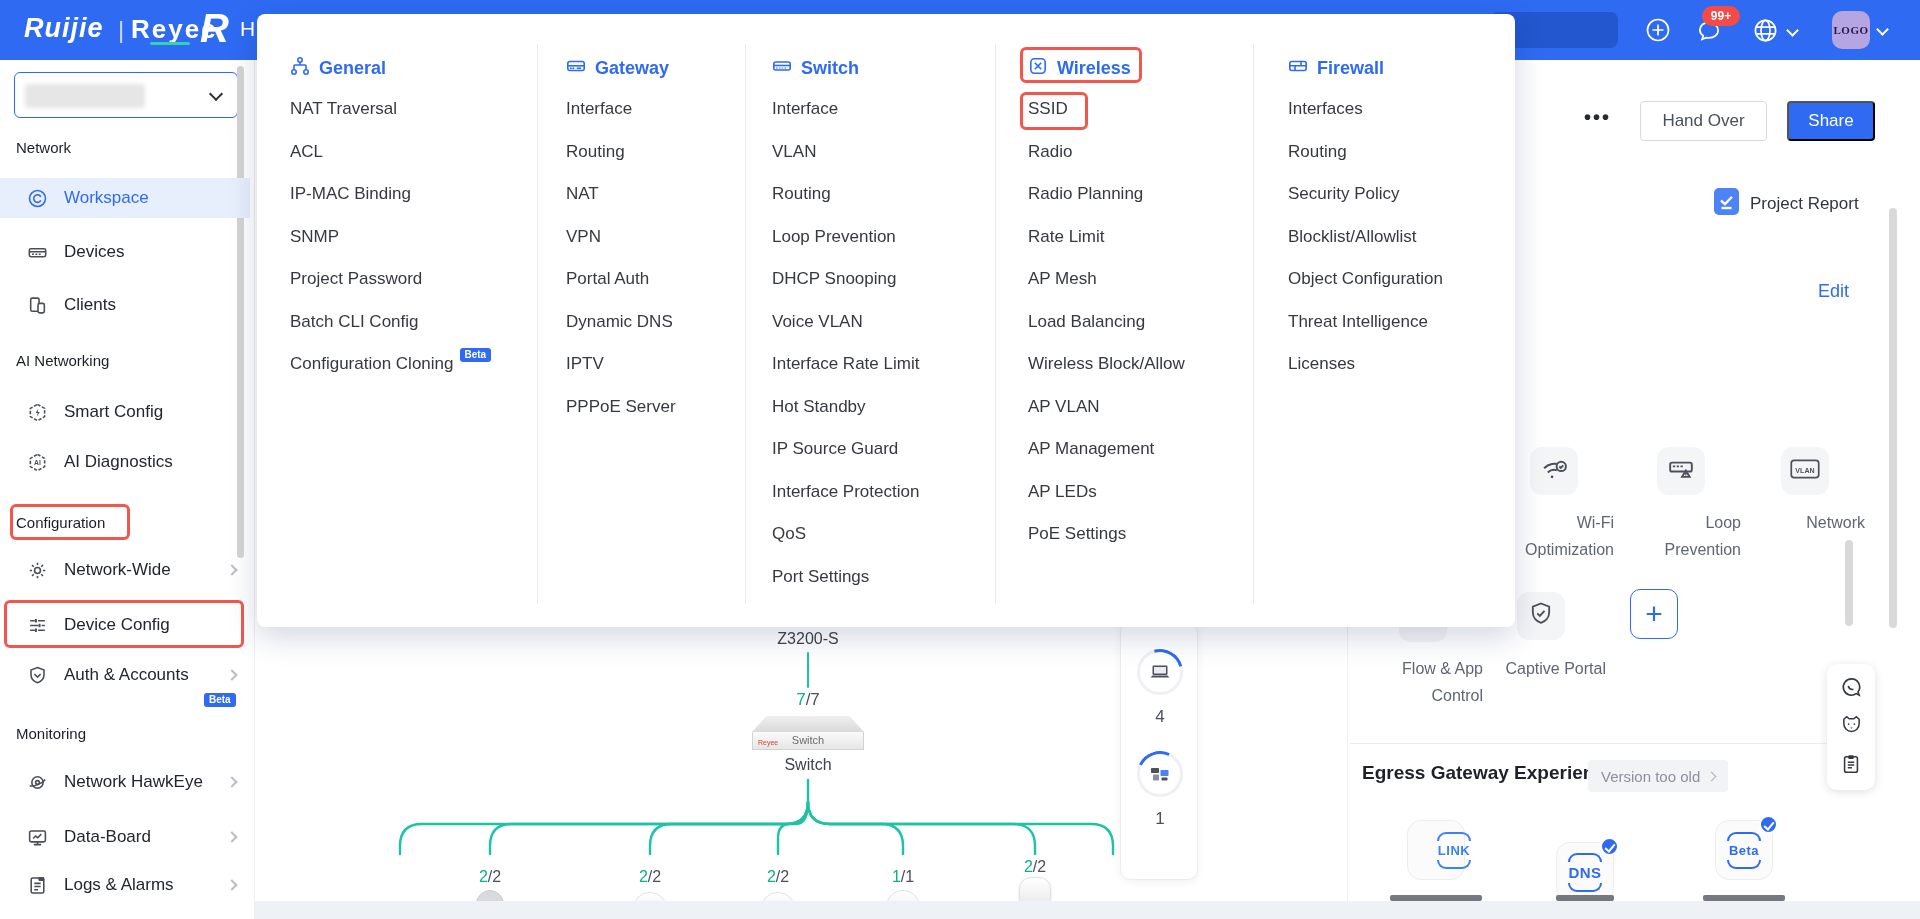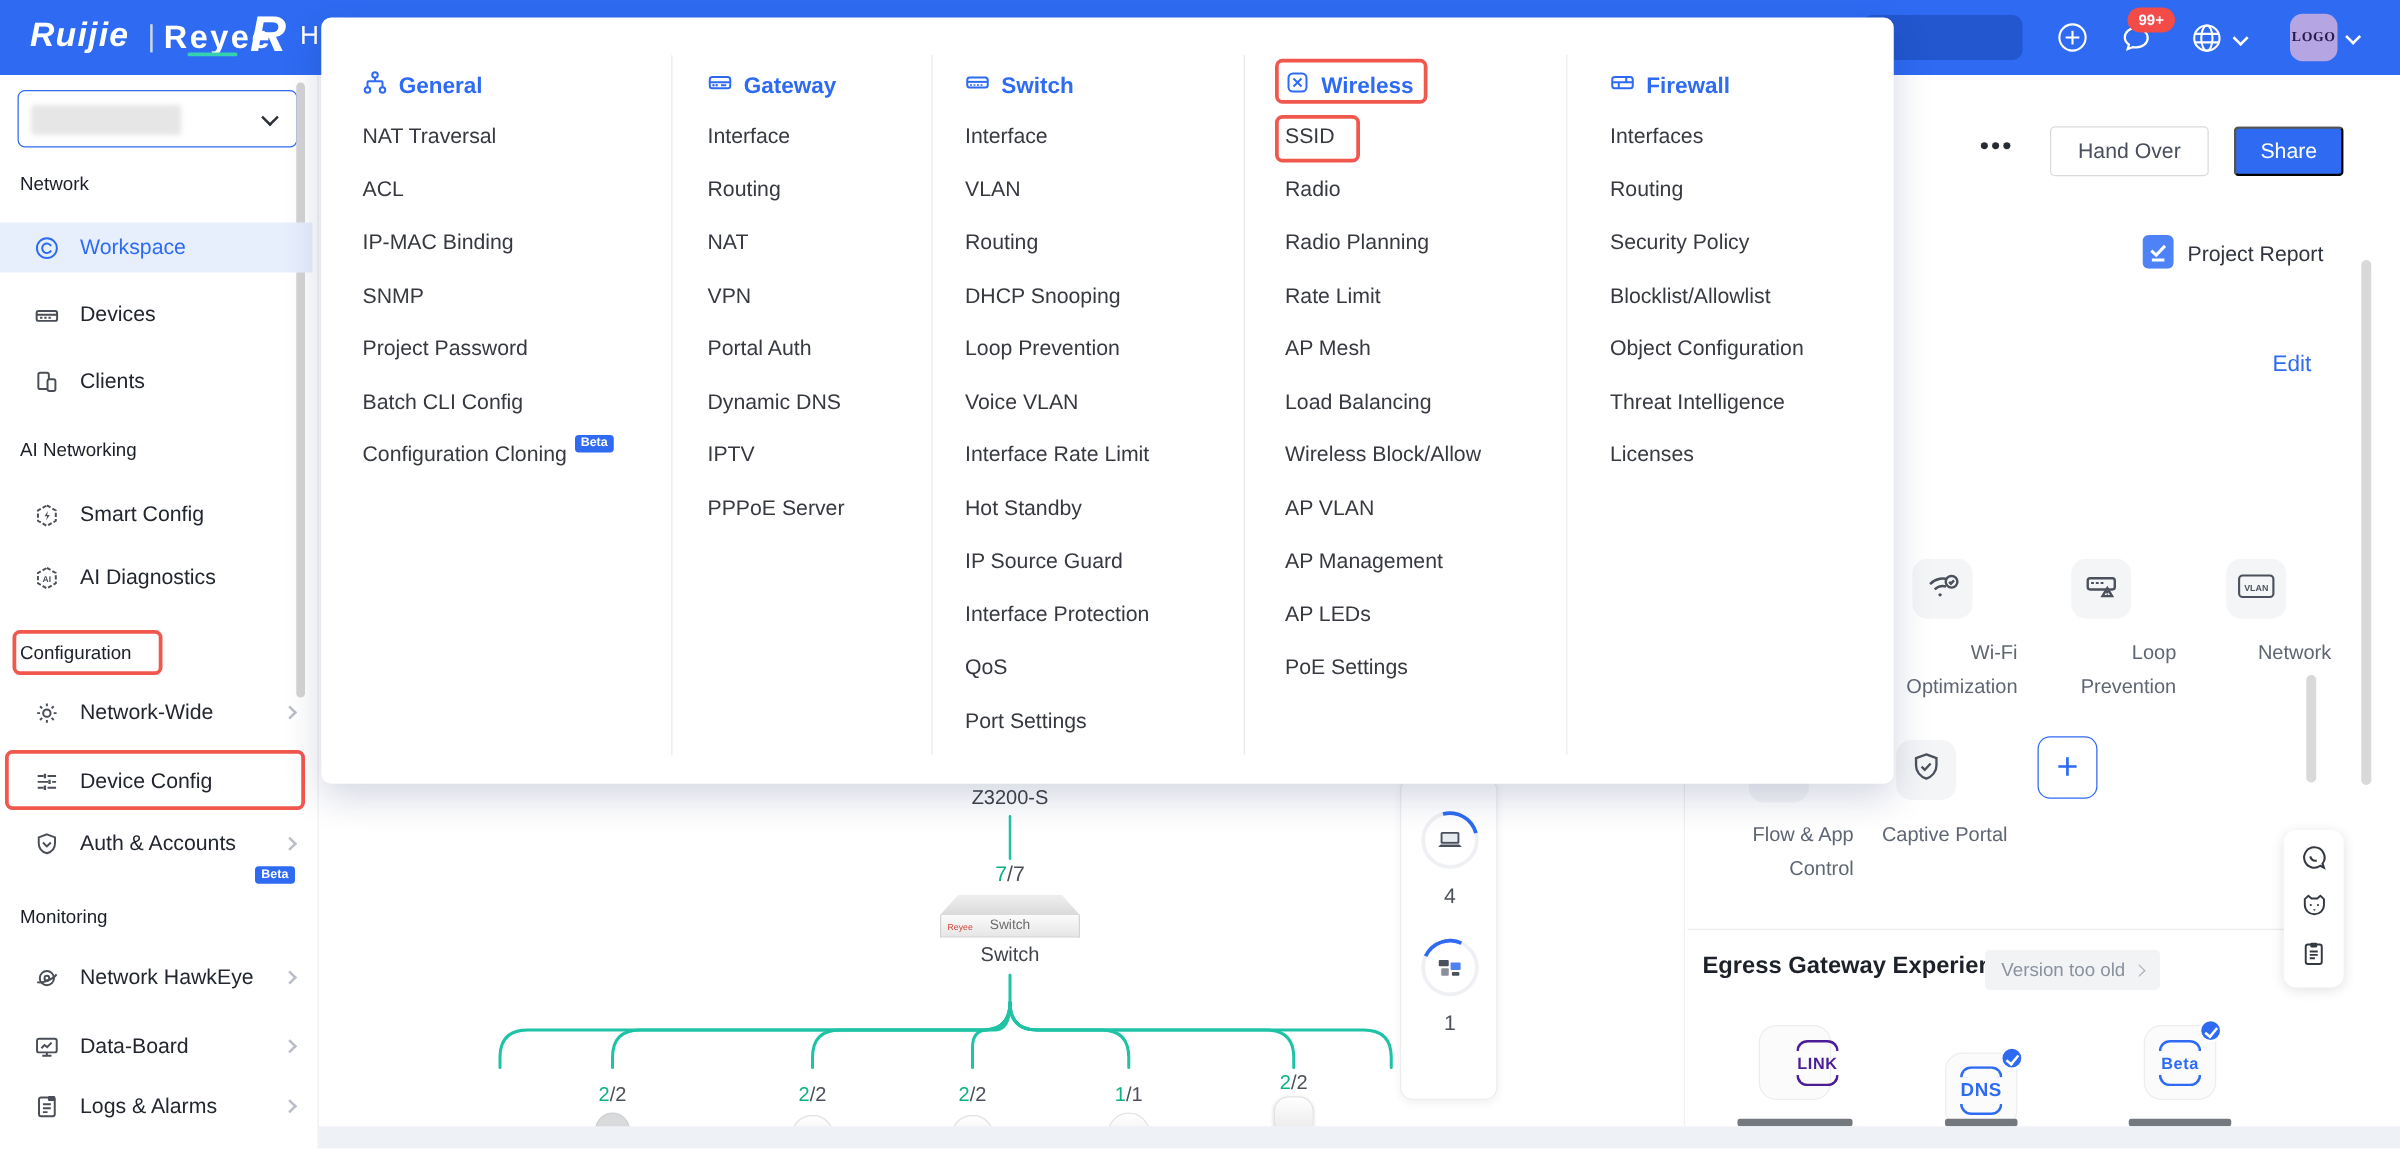--- a/index.html
+++ b/index.html
@@ -351,21 +351,21 @@
 
   <div class="card-div"></div>
   <div class="eg-divider"></div>
 
   <div class="eg-title">Egress Gateway Experience</div>
   <div class="eg-pill">
     <span>Version too old</span>
     <span class="chv"></span>
   </div>
 
-  <div class="eg-tile" style="left:1407px; color:#4c1d95;padding-left:36px;">
+  <div class="eg-tile" style="left:1407px; color:#3b82f6;padding-left:36px;">
     <span class="arc"></span>
     <span class="eg-txt" style="font-size:13px;">LINK</span>
     <span class="arc b"></span>
   </div>
   <div class="eg-tile" style="left:1556px; color:#2e6bf2;margin-top:22px;">
     <span class="arc"></span>
     <span class="eg-txt" style="font-size:15px;">DNS</span>
     <span class="arc b"></span>
     <span class="ck"></span>
   </div>
@@ -505,22 +505,22 @@
               <path d="M1.8 9.5h16.4"></path>
               <path d="M4.8 11.4v1.2M7.6 11.4v1.2M10.4 11.4v1.2M13.2 11.4v1.2"></path>
             </svg>
         </span>
         <span>Switch</span>
       </div>
       <div class="mitems">
         <div class="mitem">Interface</div>
         <div class="mitem">VLAN</div>
         <div class="mitem">Routing</div>
+        <div class="mitem">Loop Prevention</div>
         <div class="mitem">DHCP Snooping</div>
-        <div class="mitem">Loop Prevention</div>
         <div class="mitem">Voice VLAN</div>
         <div class="mitem">Interface Rate Limit</div>
         <div class="mitem">Hot Standby</div>
         <div class="mitem">IP Source Guard</div>
         <div class="mitem">Interface Protection</div>
         <div class="mitem">QoS</div>
         <div class="mitem">Port Settings</div>
       </div>
     </div>
 

